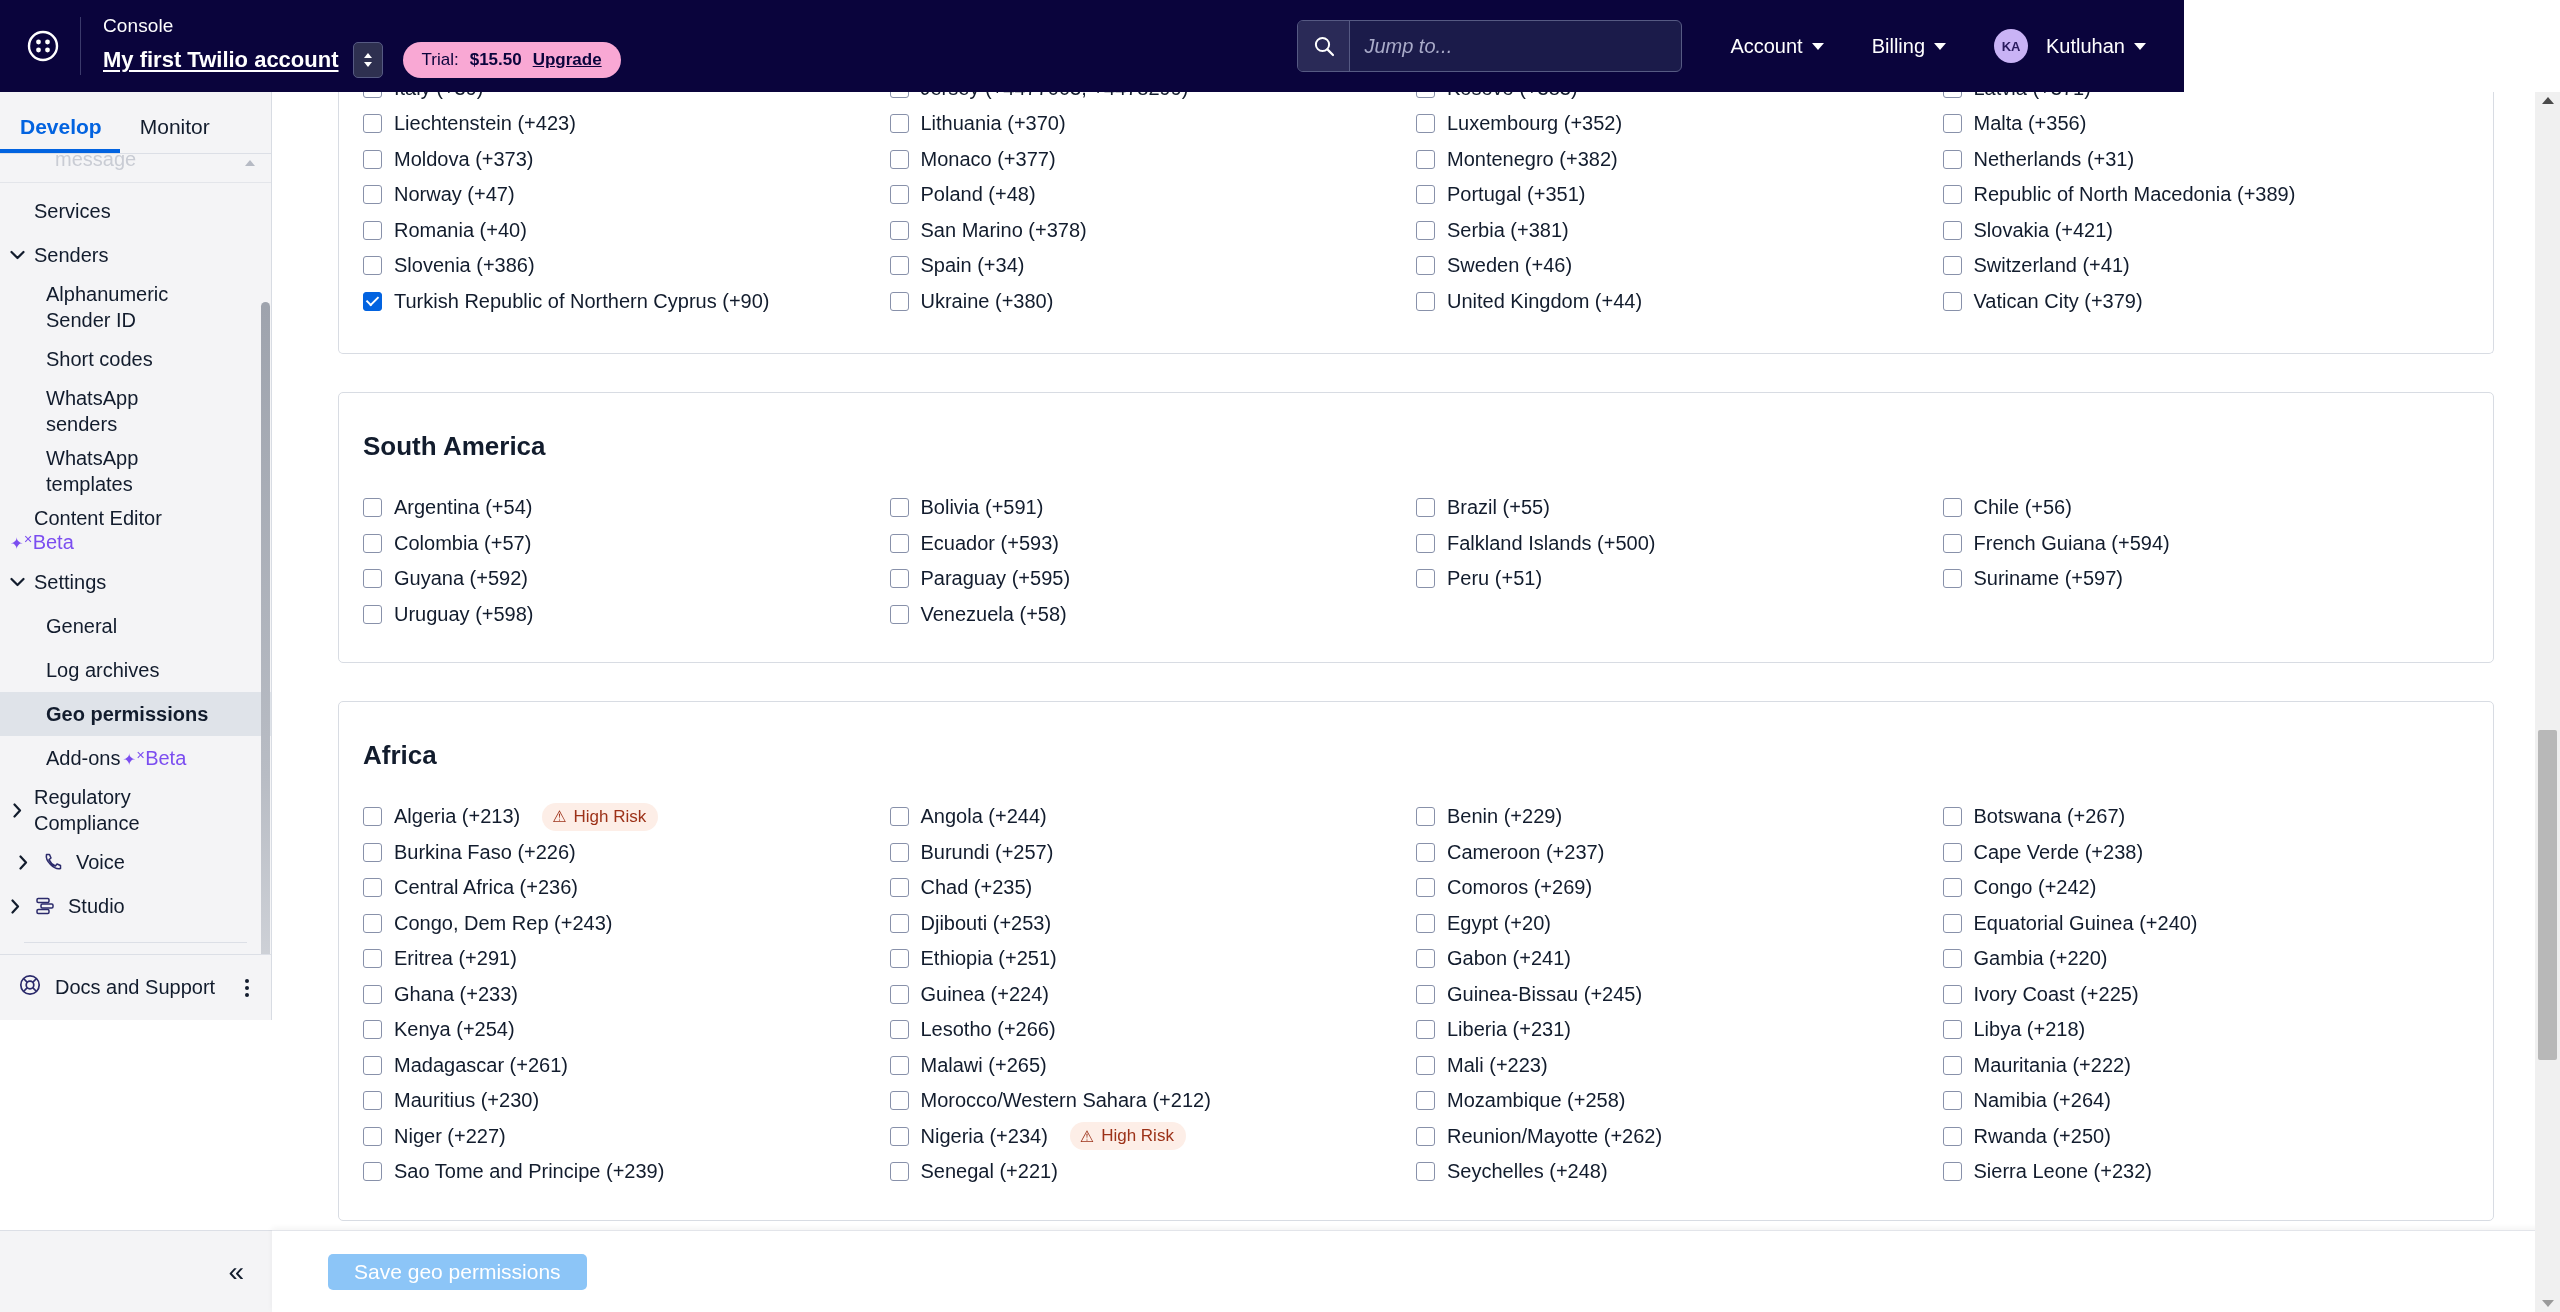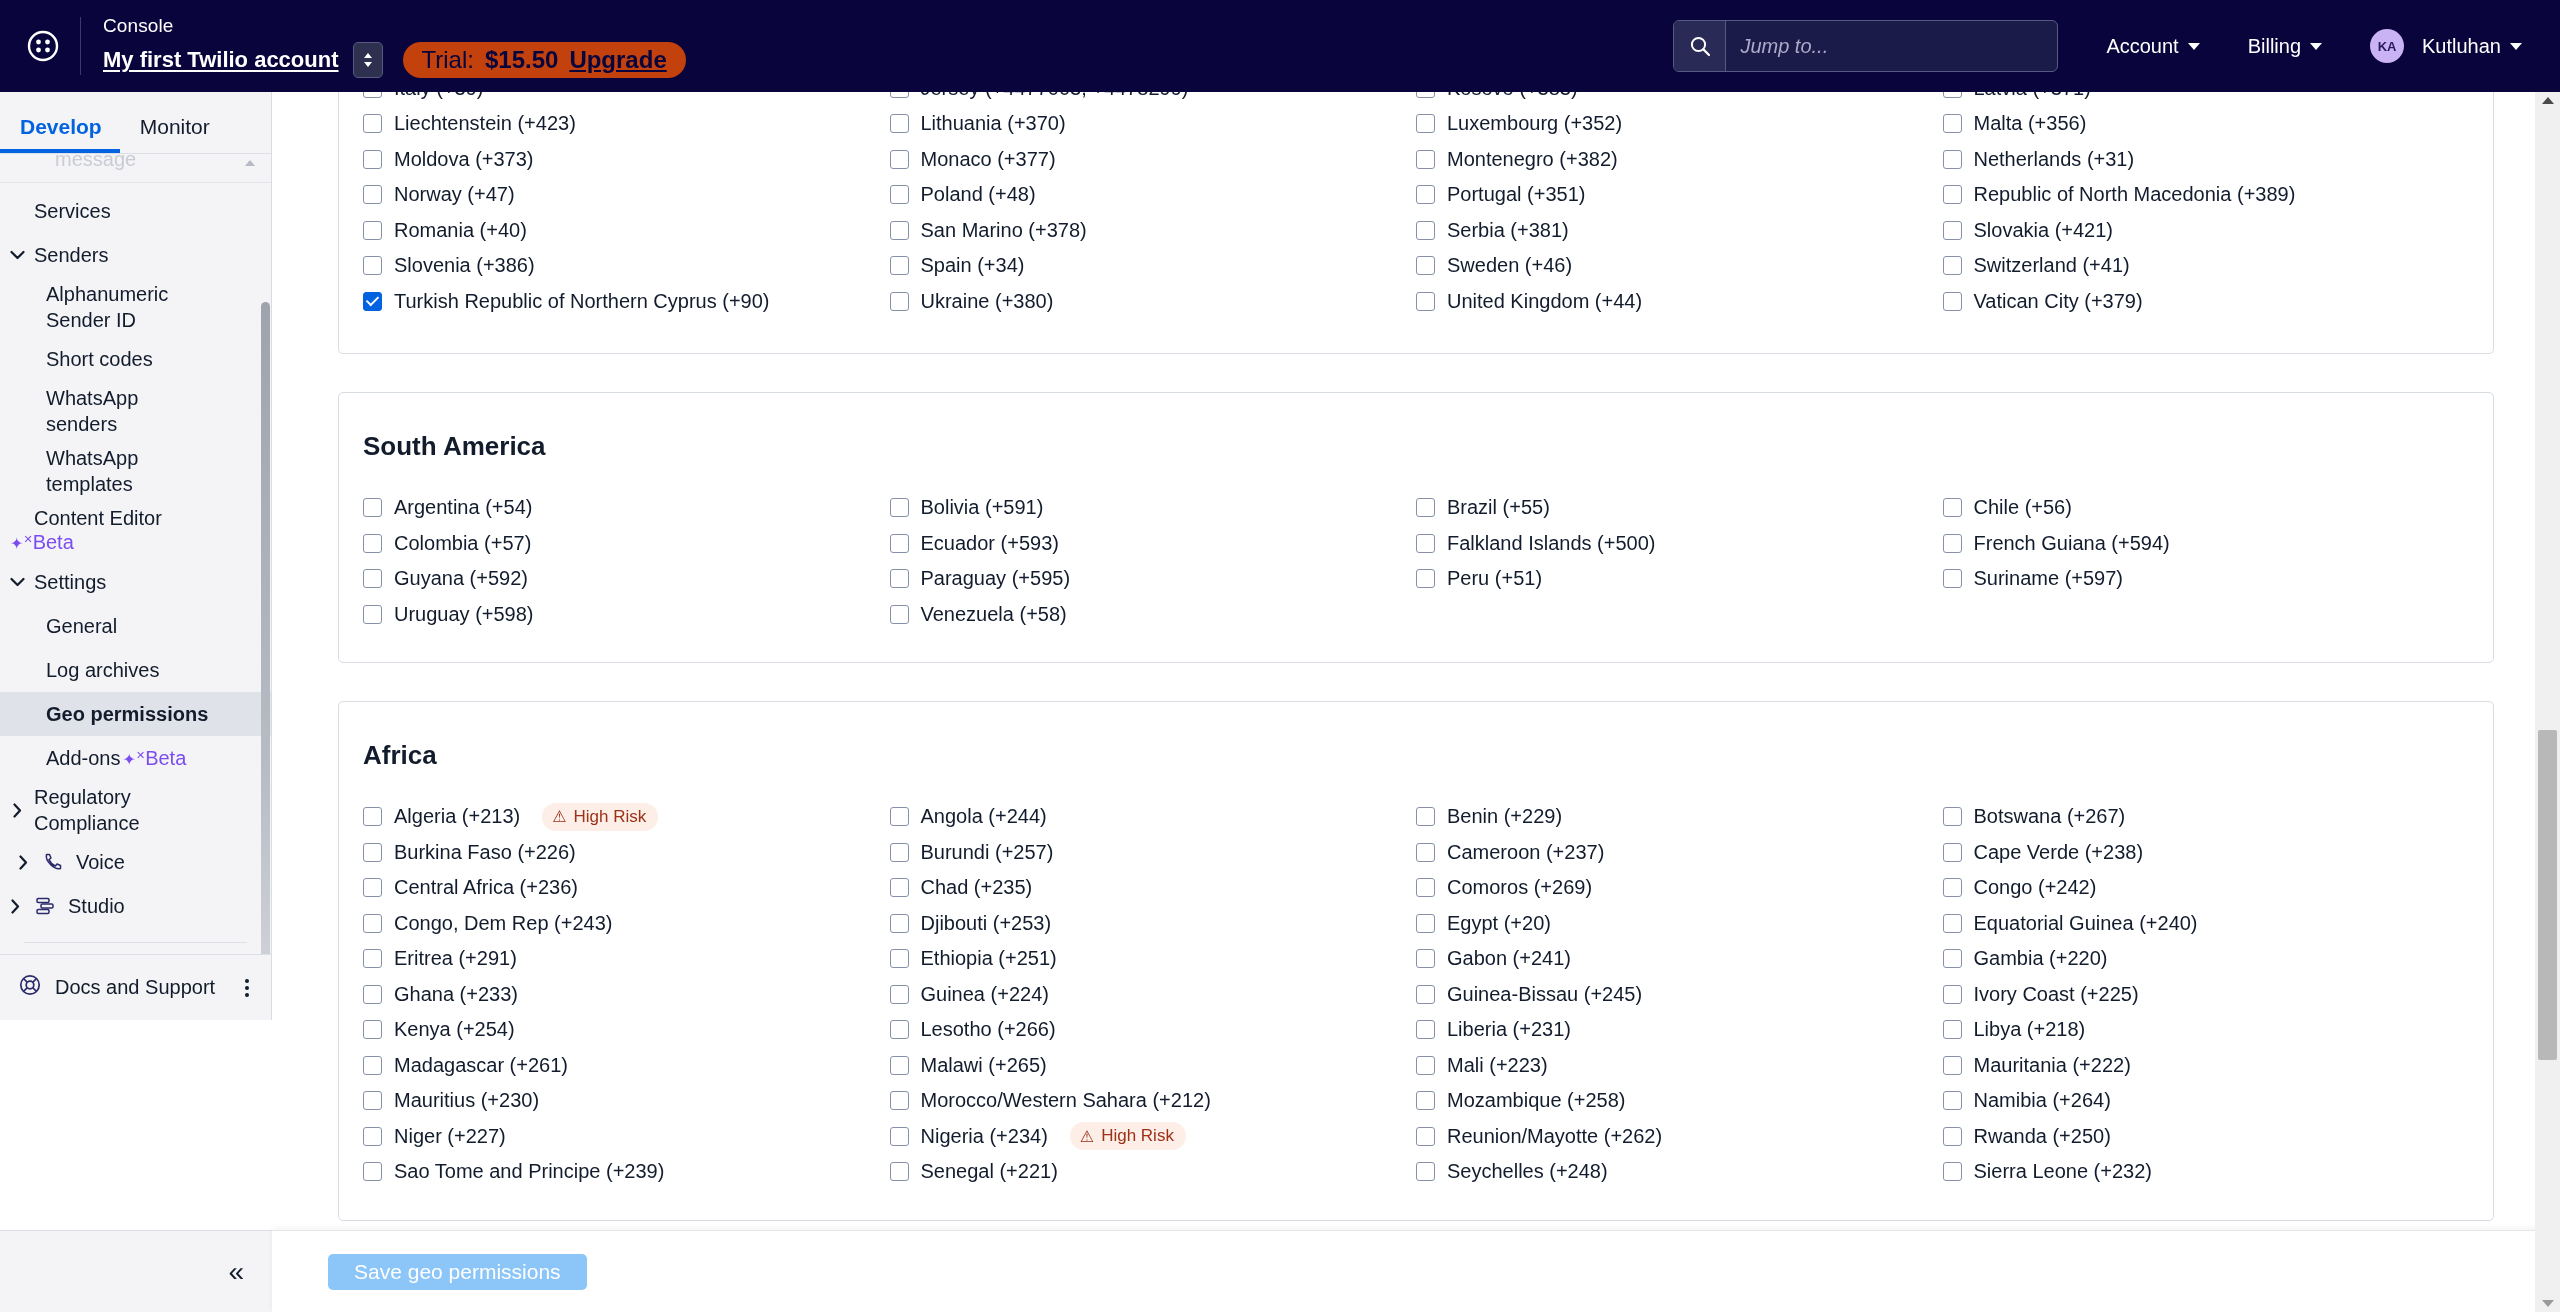--- a/index.html
+++ b/index.html
@@ -7,21 +7,21 @@
     width: 2560px; height: 1312px;
     overflow: hidden;
     font-family: "Liberation Sans", sans-serif;
     background: #ffffff;
   }
   body { position: relative; }
 
   
   .topbar {
     position: absolute; top: 0; left: 0;
-    width: 2560px; height: 92px;
+    width: 2184px; height: 92px;
     background: #0a043c;
     display: flex; align-items: center;
     z-index: 60;
   }
   .grid-launcher {
     width: 46px; height: 46px; margin-left: 20px;
     display: flex; align-items: center; justify-content: center;
     cursor: pointer;
   }
   .grid-launcher svg { display: block; }
@@ -38,24 +38,24 @@
     text-decoration: underline; text-underline-offset: 3px; cursor: pointer;
     white-space: nowrap;
   }
   .acct-switch {
     margin-left: 14px; width: 30px; height: 36px;
     background: #2e3050; border: 1px solid #565a83; border-radius: 5px;
     display: flex; align-items: center; justify-content: center; cursor: pointer;
   }
   .trial-pill {
     margin-left: 20px;
-    background: #c2410c; border-radius: 20px;
+    background: #f9a8d4; border-radius: 20px;
     height: 36px; padding: 0 19px;
     display: flex; align-items: center; gap: 11px;
-    font-size: 24px; color: #0a043c; white-space: nowrap;
+    font-size: 17px; color: #0a043c; white-space: nowrap;
   }
   .trial-pill b { font-weight: 700; }
   .trial-pill .upg { font-weight: 700; text-decoration: underline; cursor: pointer; }
 
   .topbar-right {
     margin-left: auto; display: flex; align-items: center; gap: 2px; padding-right: 38px;
   }
   .searchbox {
     display: flex; align-items: center;
     width: 385px; height: 52px;

